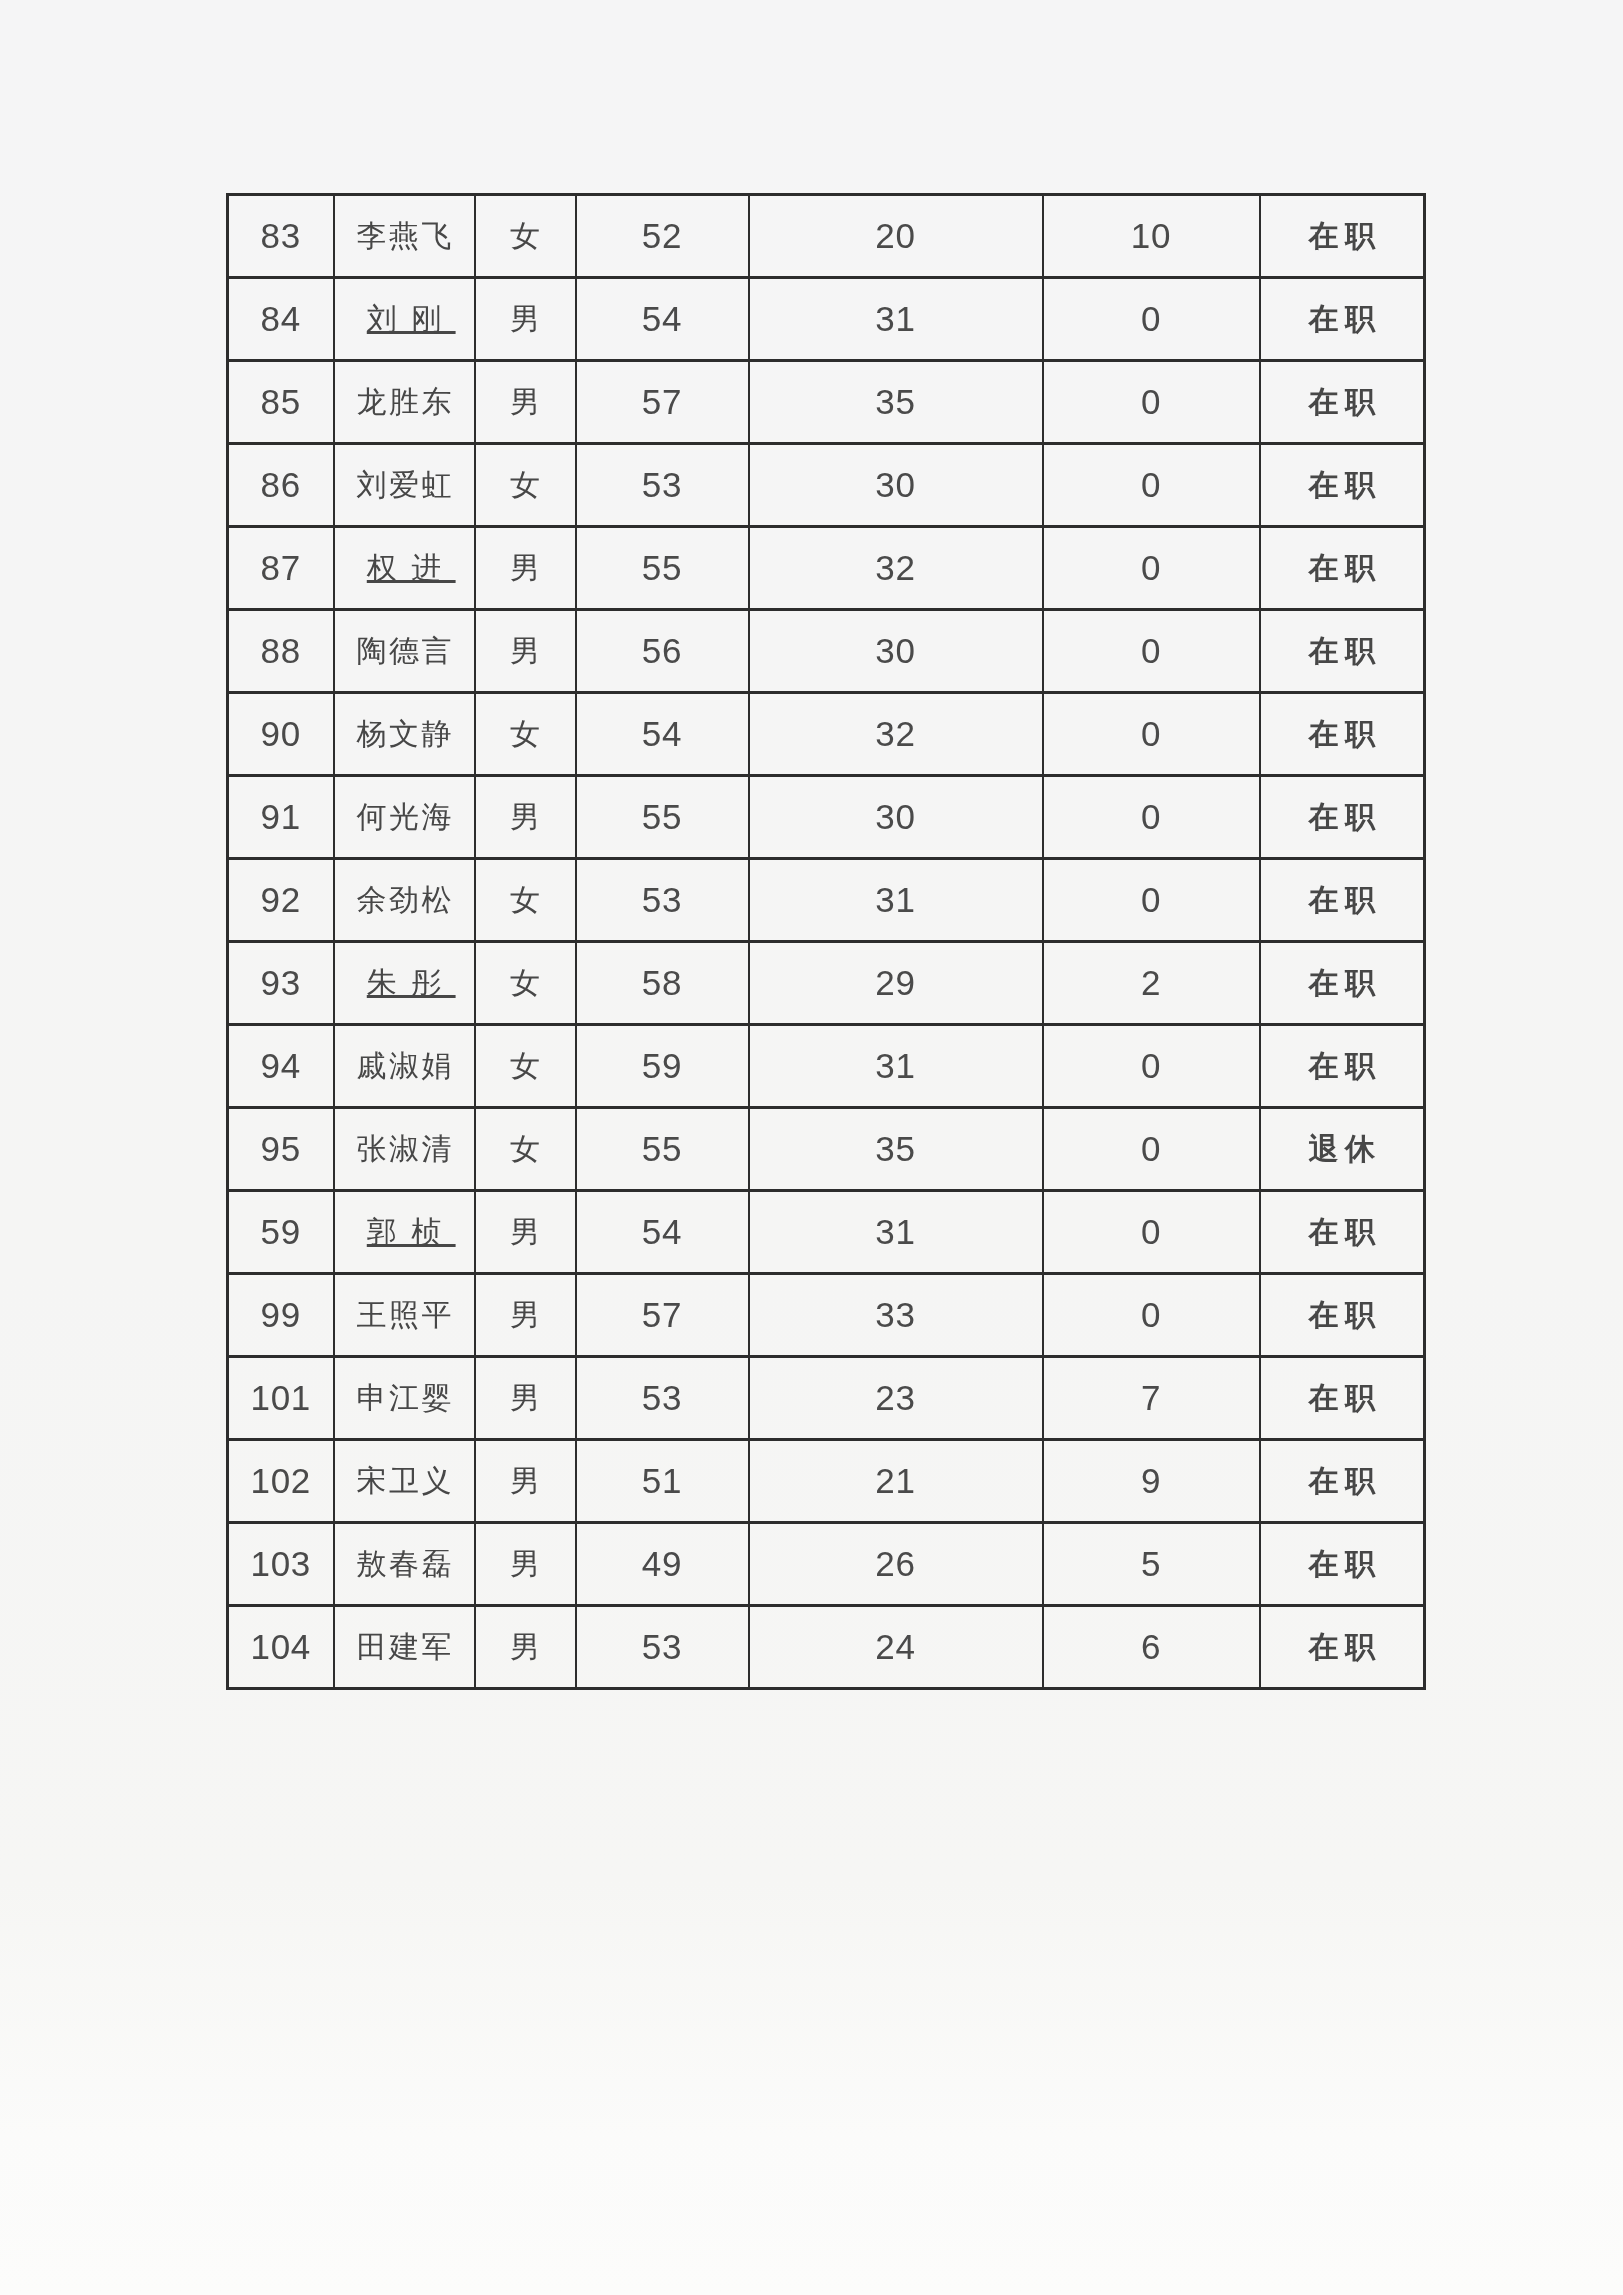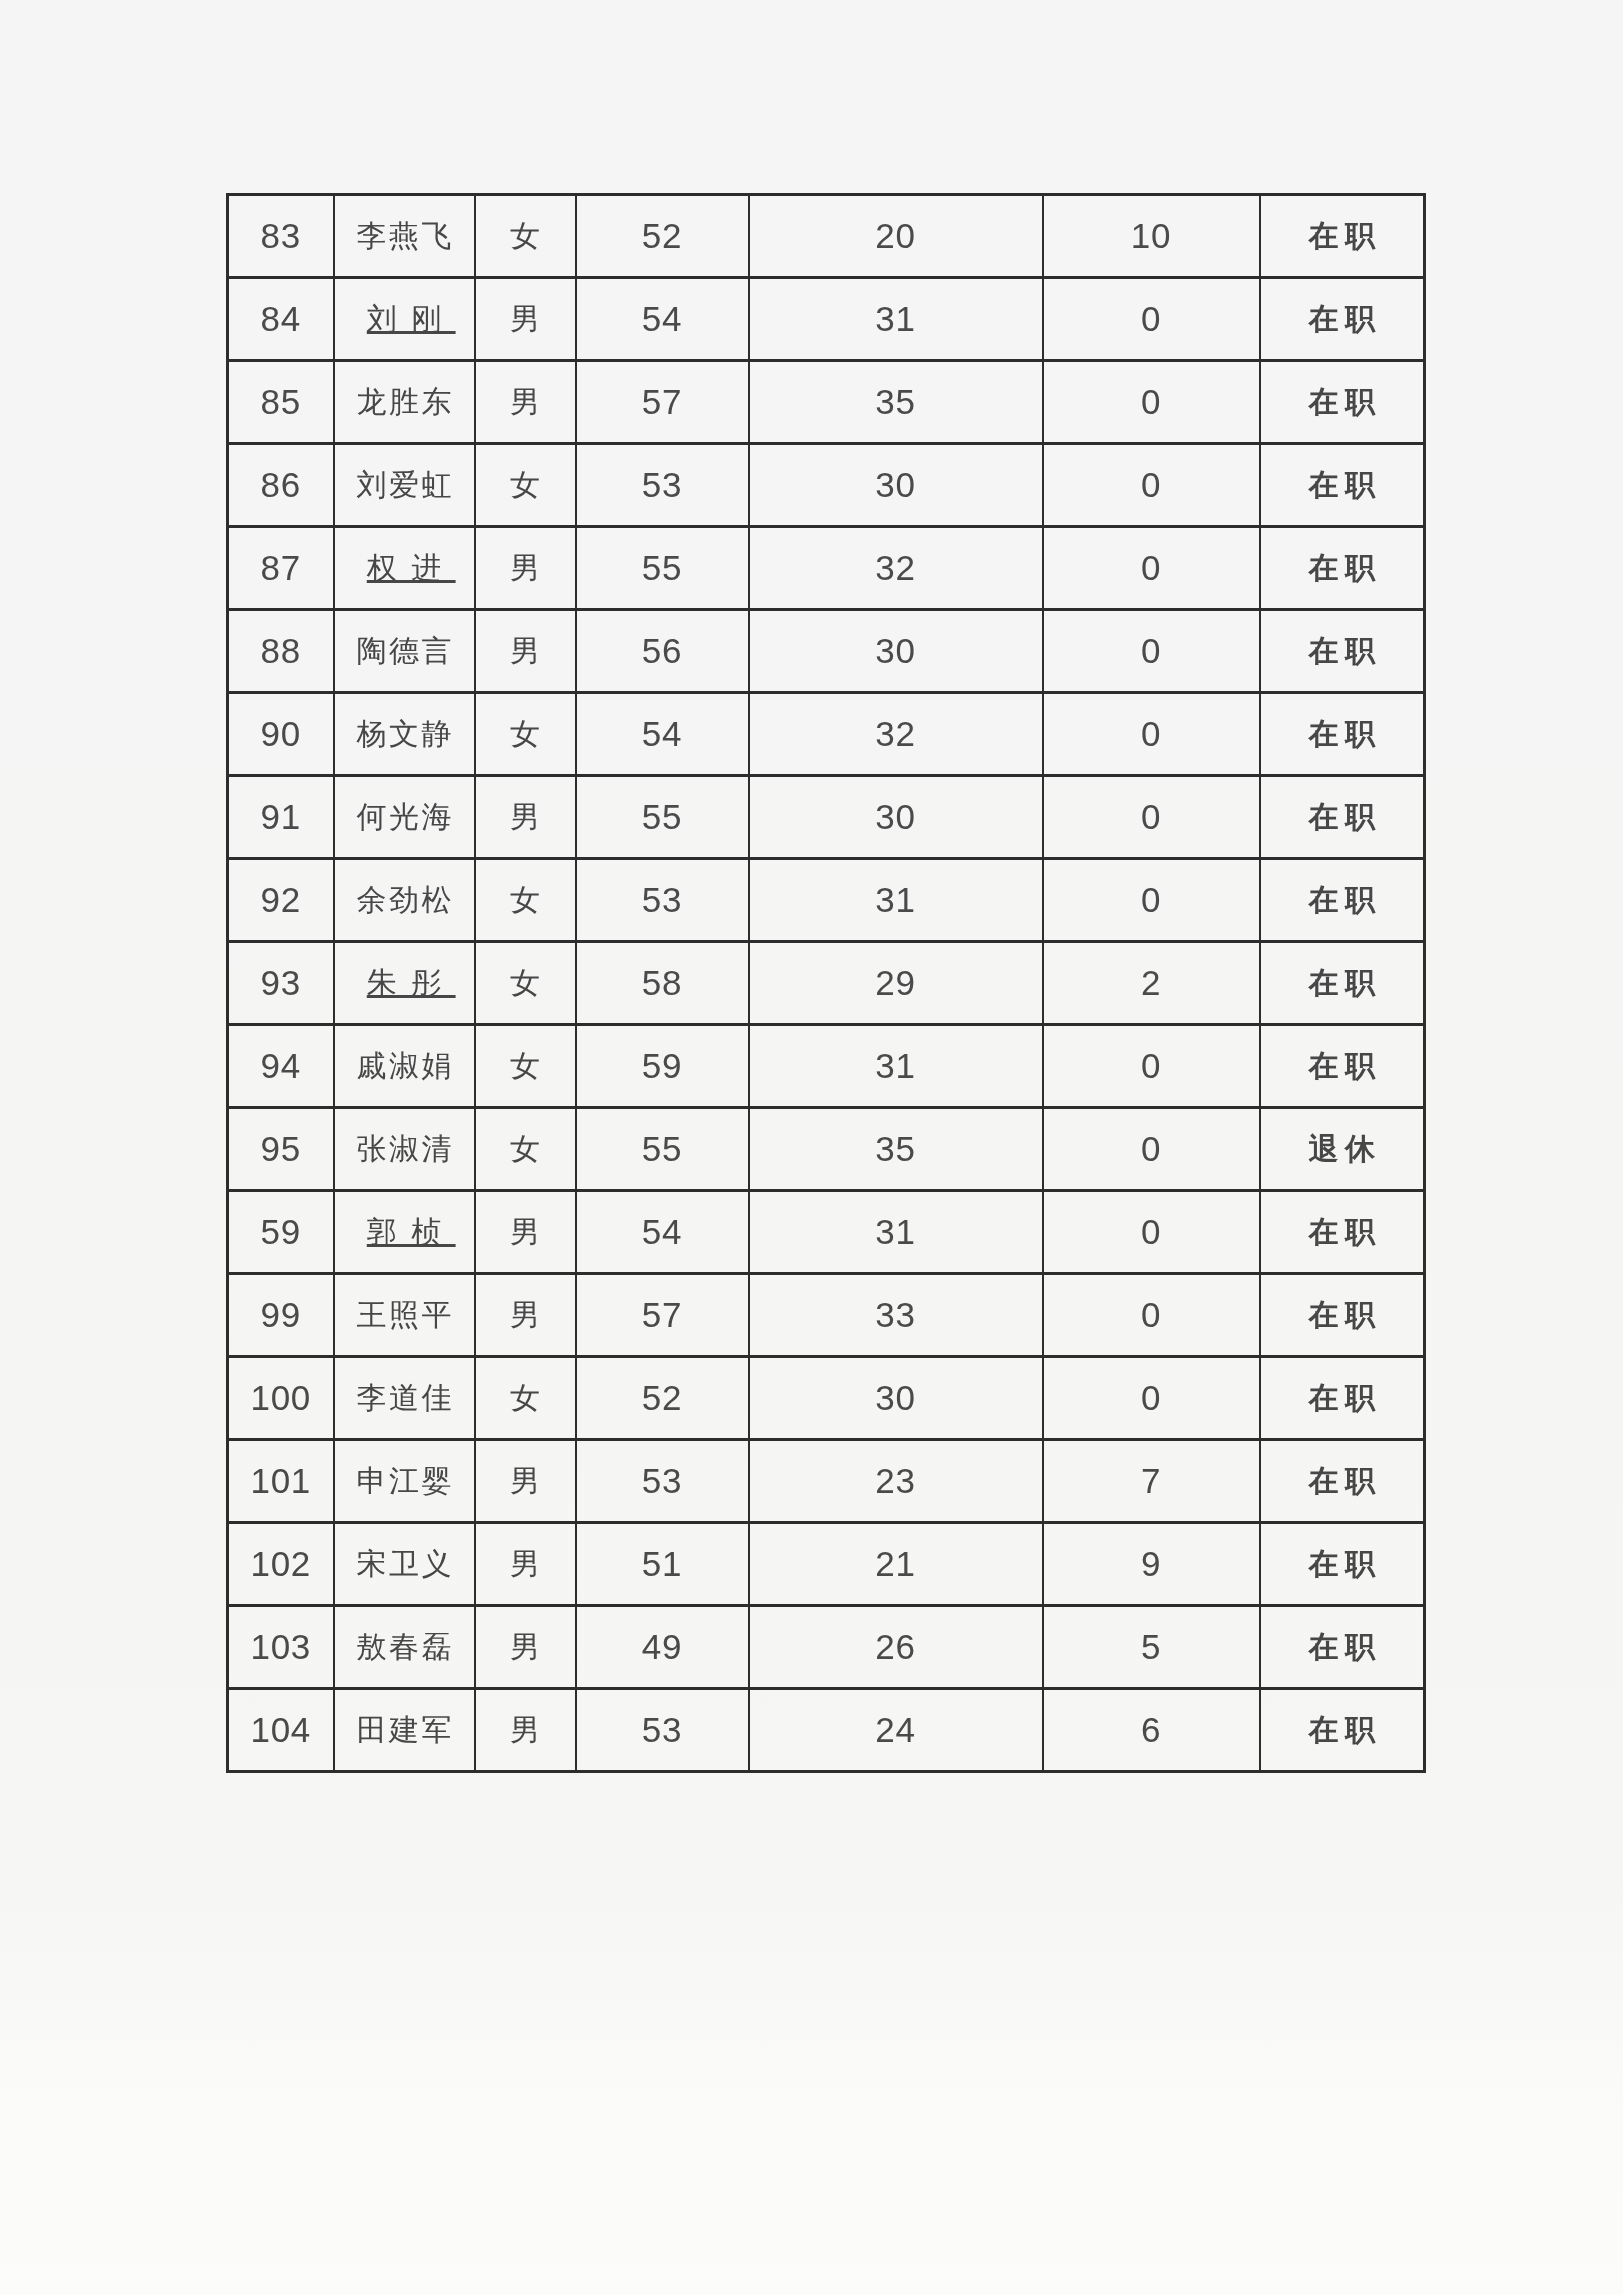--- a/index.html
+++ b/index.html
@@ -208,29 +208,20 @@
         <tr>
           <td>99</td>
           <td>王照平</td>
           <td>男</td>
           <td>57</td>
           <td>33</td>
           <td>0</td>
           <td>在职</td>
         </tr>
         <tr>
-          <td>100</td>
-          <td>李道佳</td>
-          <td>女</td>
-          <td>52</td>
-          <td>30</td>
-          <td>0</td>
-          <td>在职</td>
-        </tr>
-        <tr>
           <td>101</td>
           <td>申江婴</td>
           <td>男</td>
           <td>53</td>
           <td>23</td>
           <td>7</td>
           <td>在职</td>
         </tr>
         <tr>
           <td>102</td>

